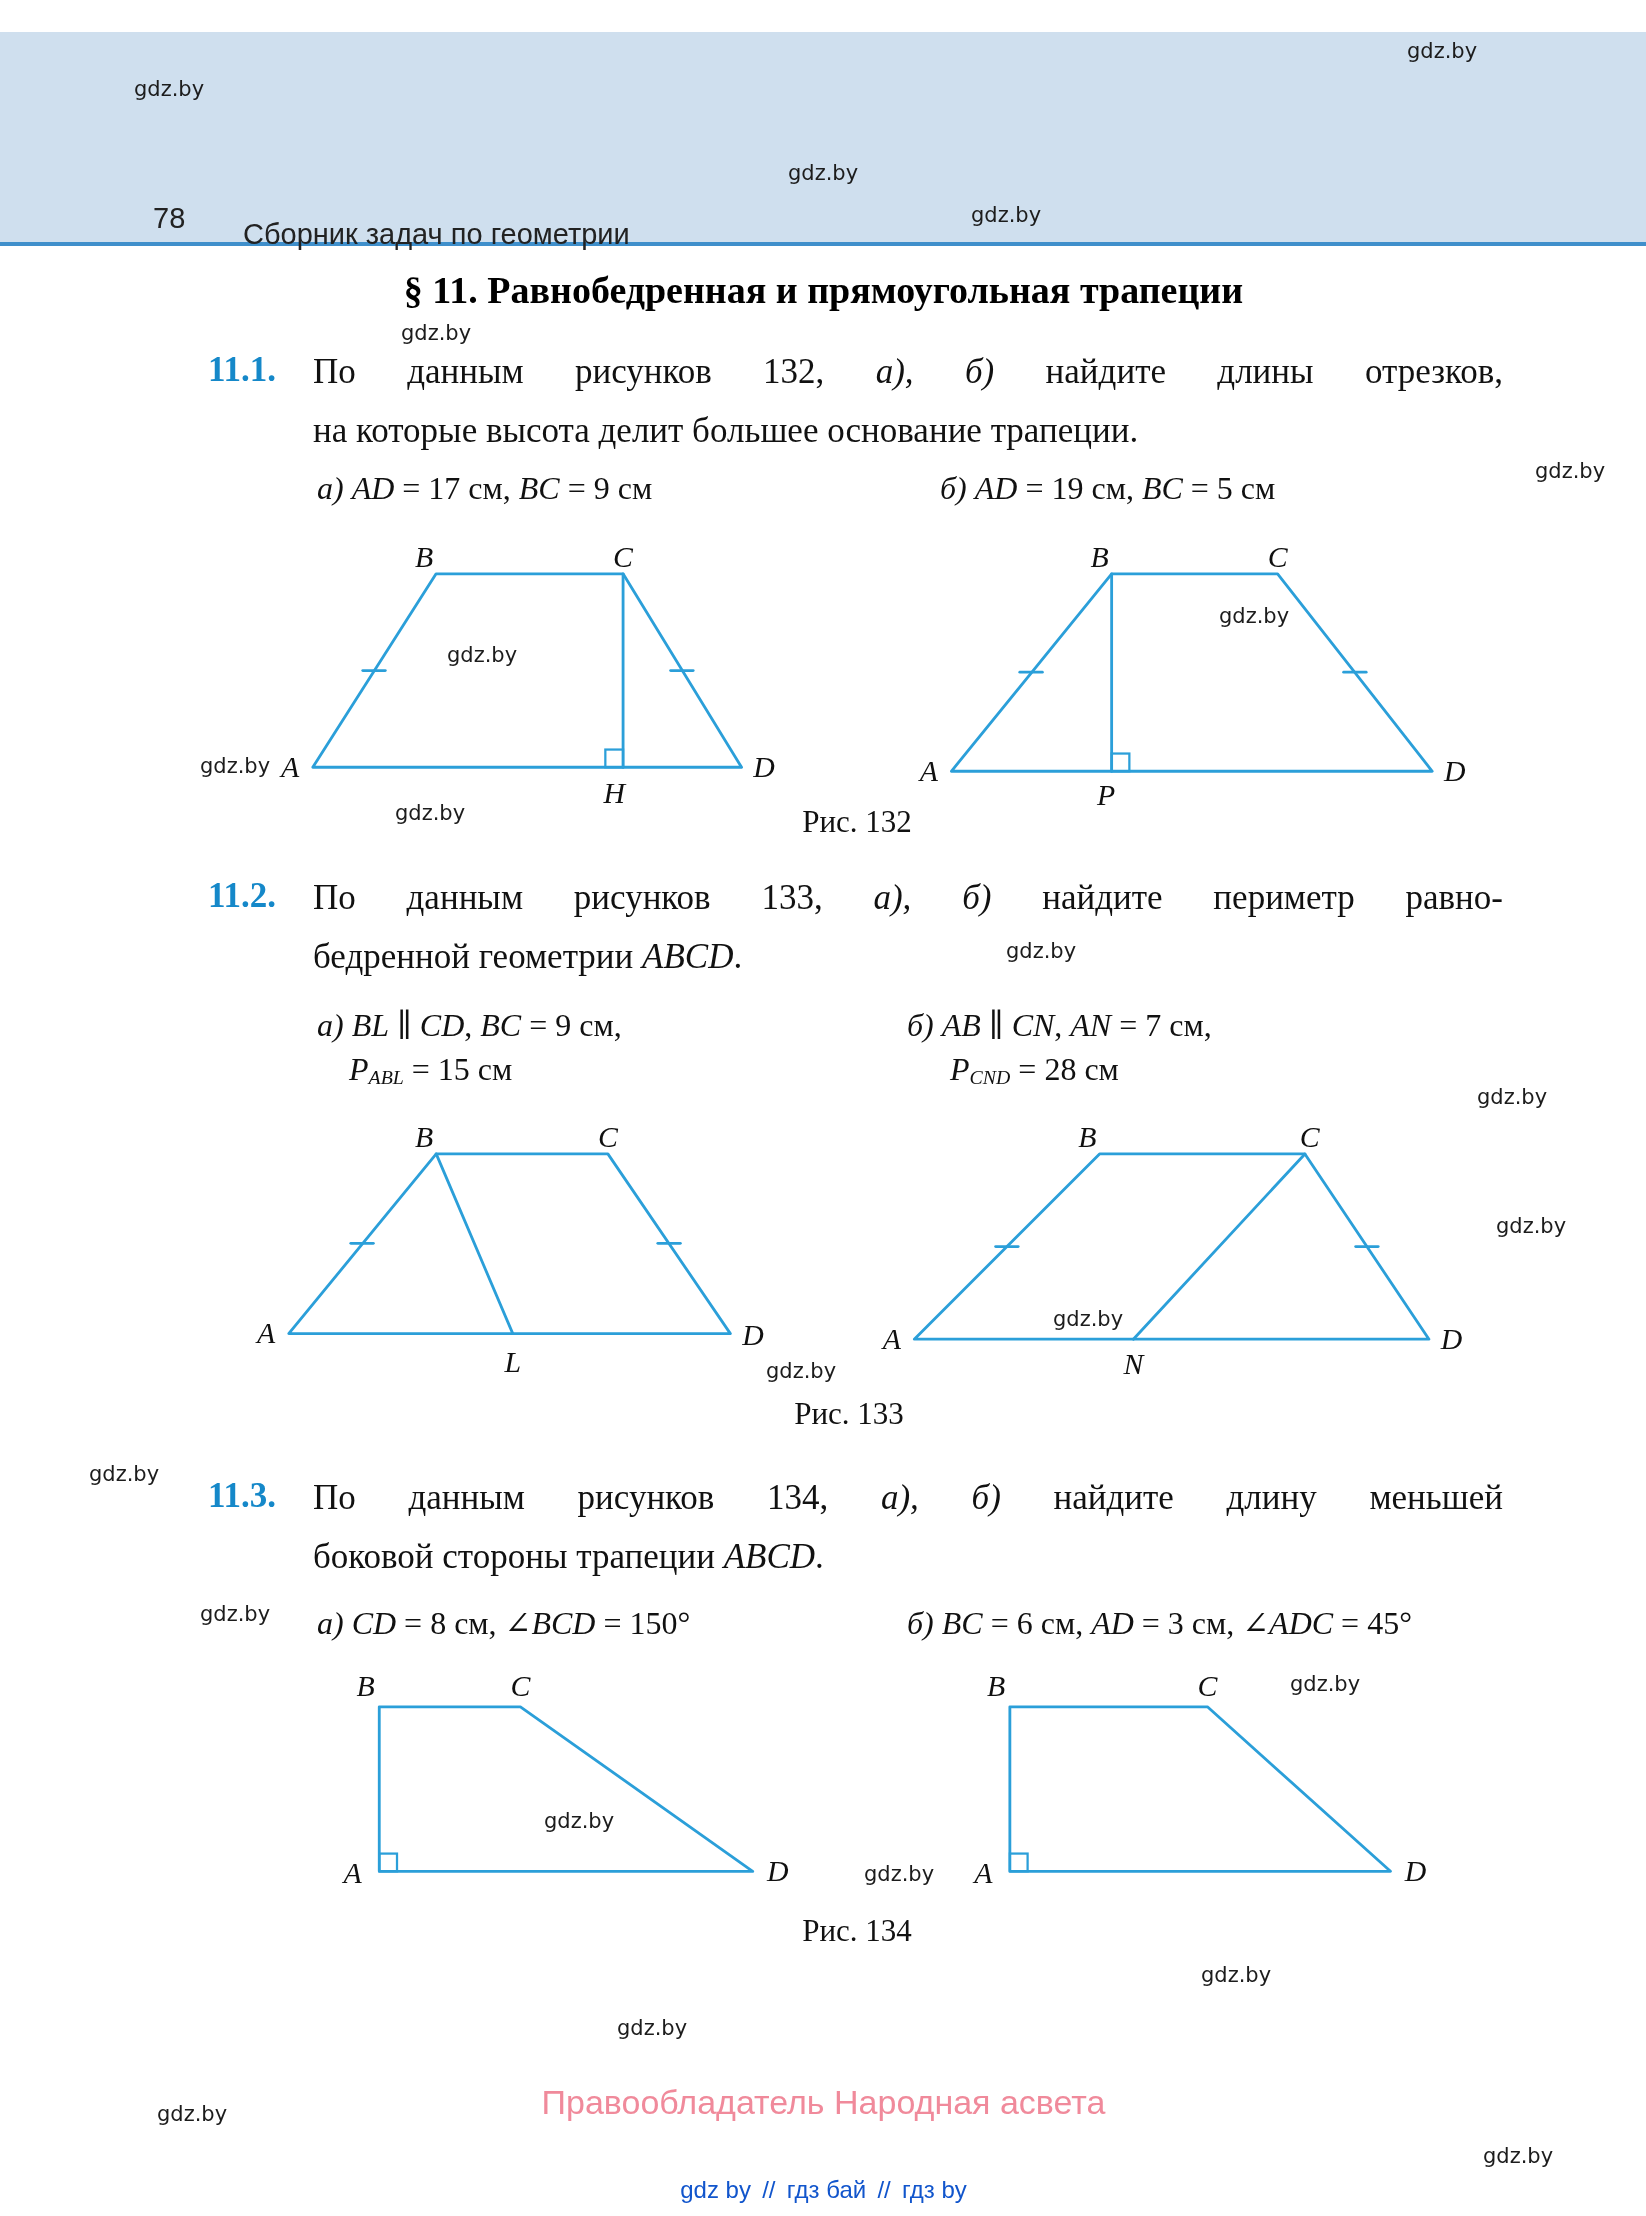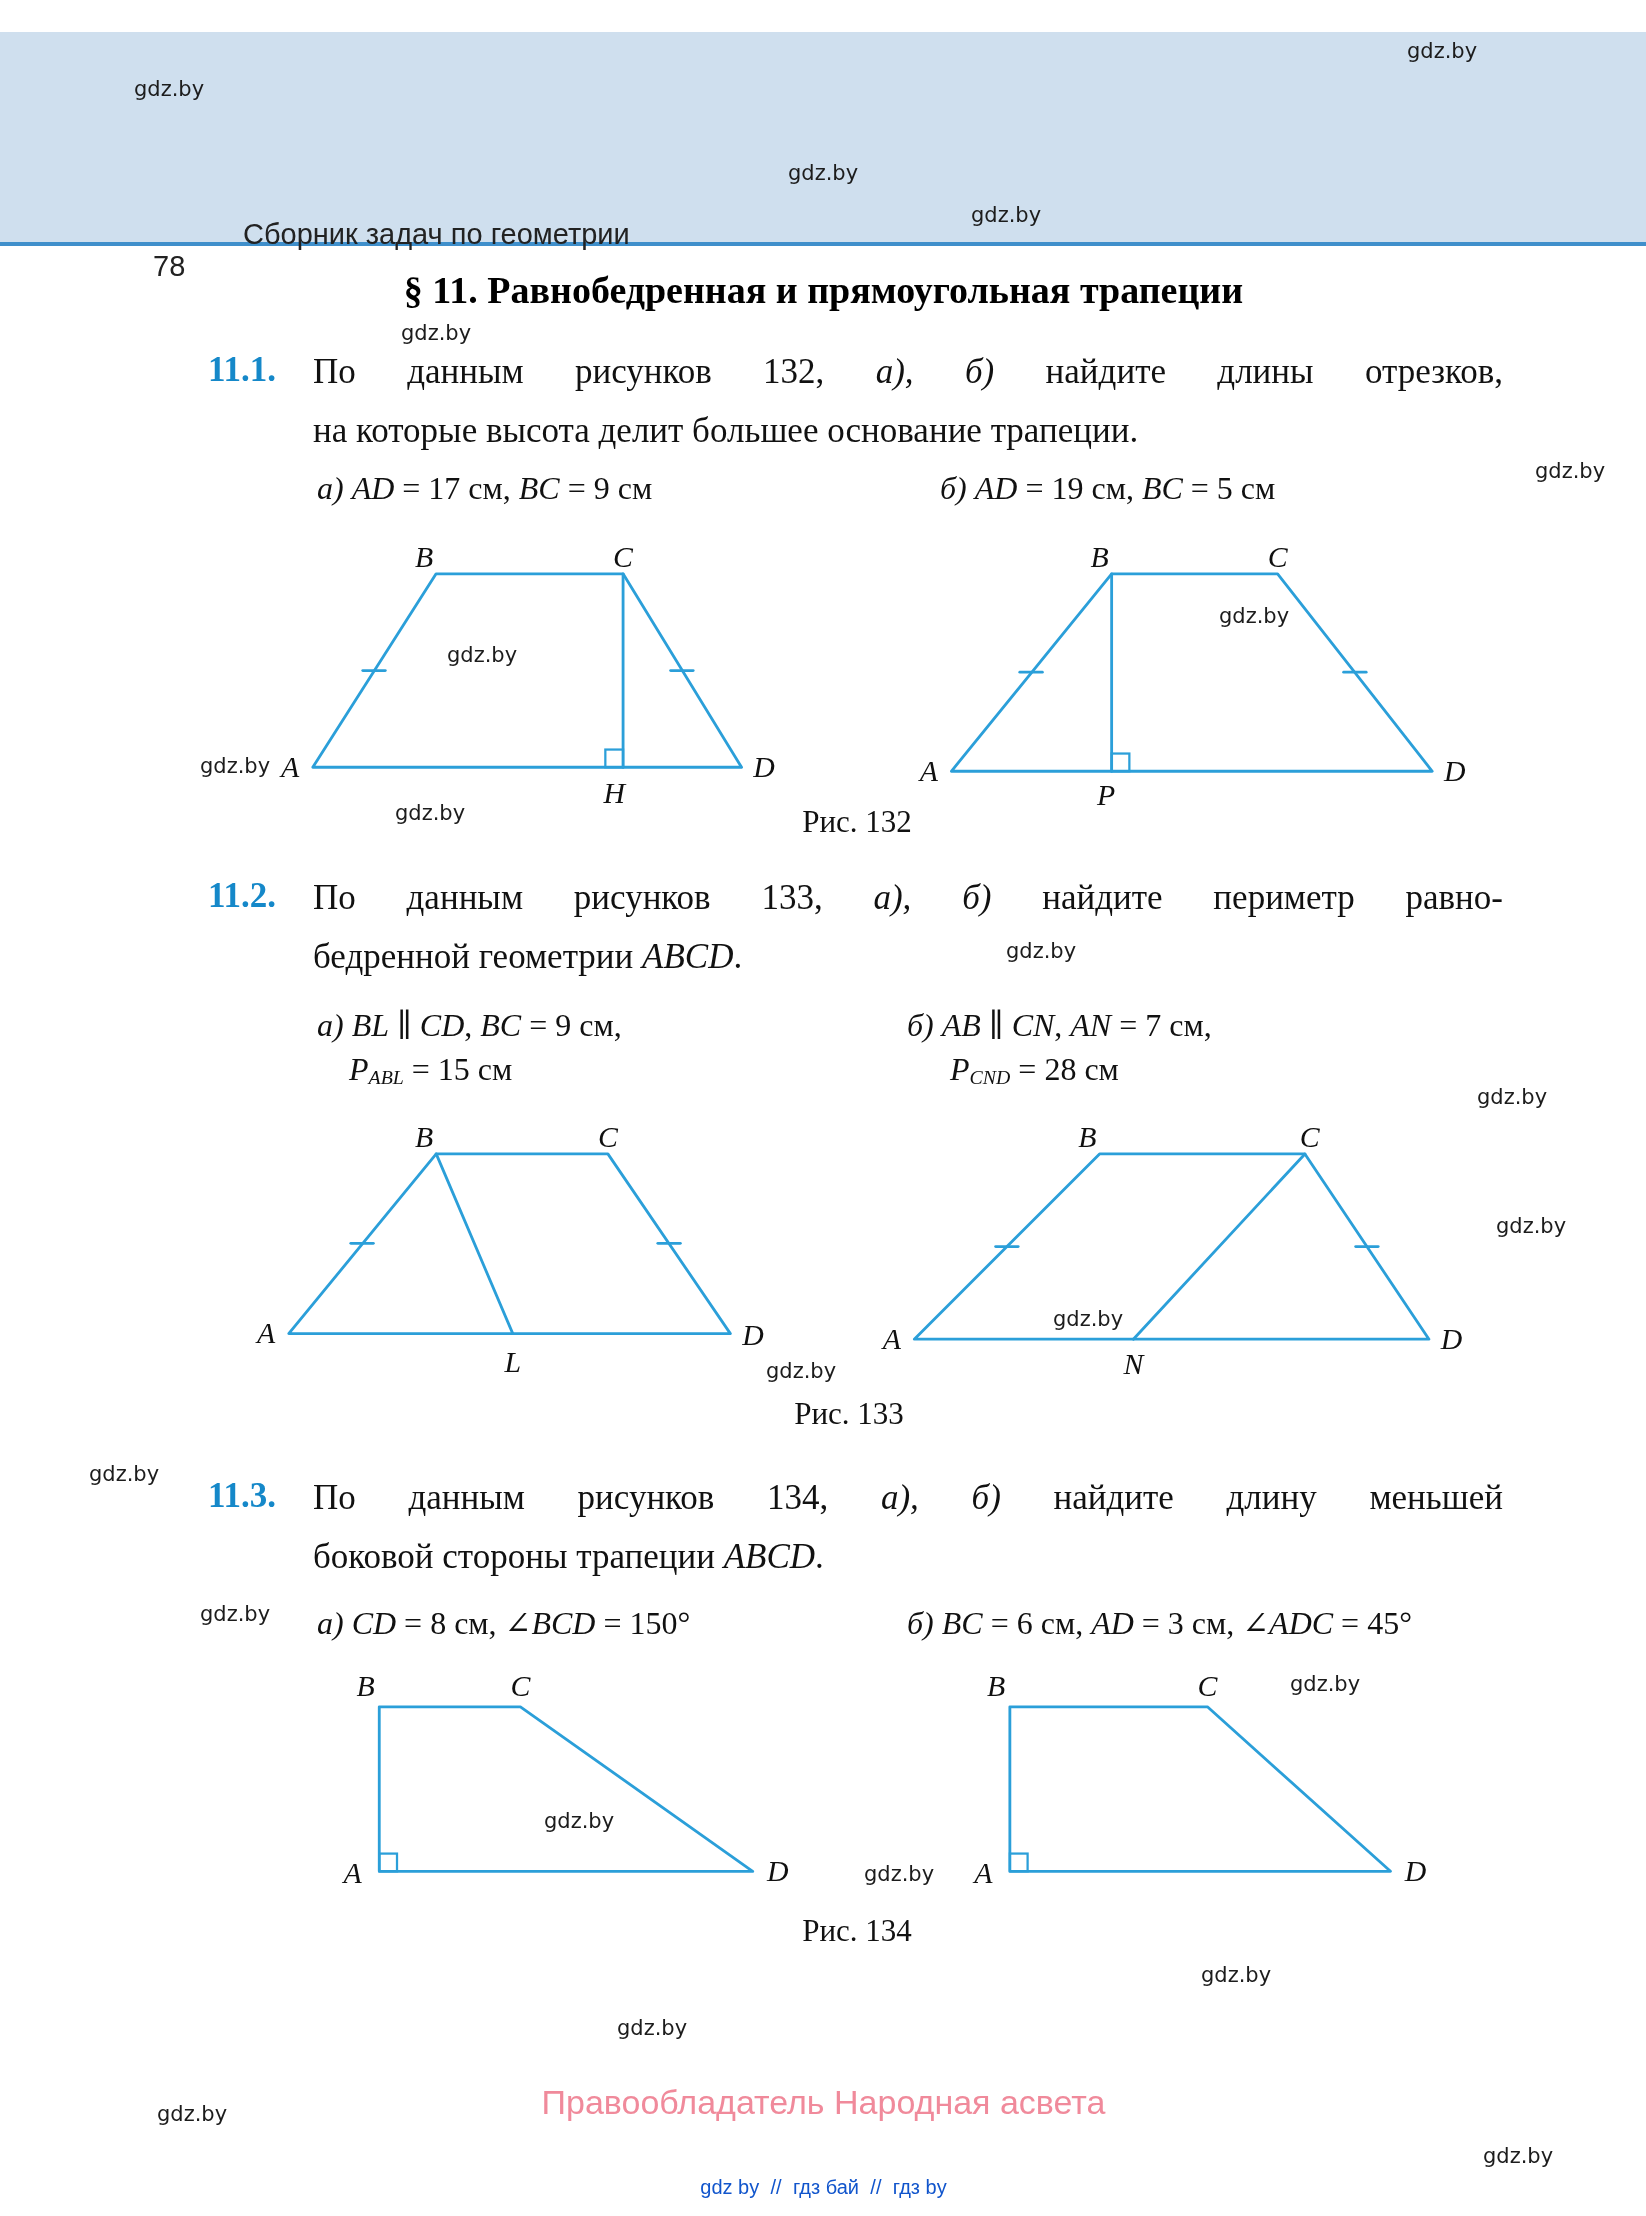--- a/index.html
+++ b/index.html
@@ -16,21 +16,21 @@
     font-size:22px; color:#00a650;
   }
   .bluebox {
     top:32px; left:0; width:1647px; height:214px;
     background:#cfdfee; border-bottom:4px solid #3f8fcb;
   }
   .header-num, .header-title {
     font-family:"Liberation Sans","DejaVu Sans",sans-serif;
     font-size:29px; color:#222;
   }
-  .header-num { left:153px; top:202px;margin-top:48px; }
+  .header-num { left:153px; top:202px; }
   .header-title { left:243px; top:202px;margin-top:16px; }
   .section-title {
     top:268px; left:0; width:100%; text-align:center;
     font-weight:bold; font-size:38px; color:#000;
   }
   .pnum { font-weight:bold; font-size:35px; color:#1588c9; }
   .pline { font-size:35px; line-height:1.25; }
   .just { text-align:justify; text-align-last:justify; }
   .pitem { font-size:32px; }
   .i { font-style:italic;margin-top:7px; }
@@ -48,21 +48,21 @@
     font-style:italic; font-size:37px; fill:#101010; text-anchor:middle;
   }
   .footer-copy {
     top:2083px; left:0; width:100%; text-align:center;
     font-family:"Liberation Sans","DejaVu Sans",sans-serif;
     font-size:34px; color:#f08a9b;
   }
   .footer-links {
     top:2176px; left:0; width:100%; text-align:center;
     font-family:"Liberation Sans","DejaVu Sans",sans-serif;
-    font-size:20px; color:#1155cc;
+    font-size:24px; color:#1155cc;
   }
   .footer-links .sep { margin:0 11.3px; }
 </style>
 </head>
 <body>
 
 <div class="page">
 
 
   <div class="abs bluebox"></div>

